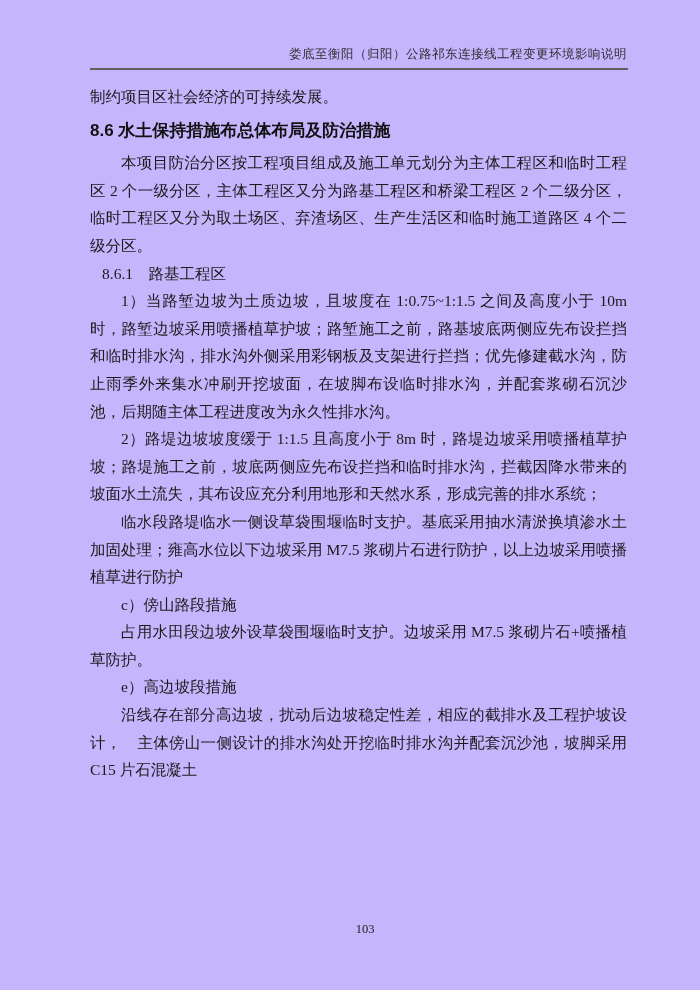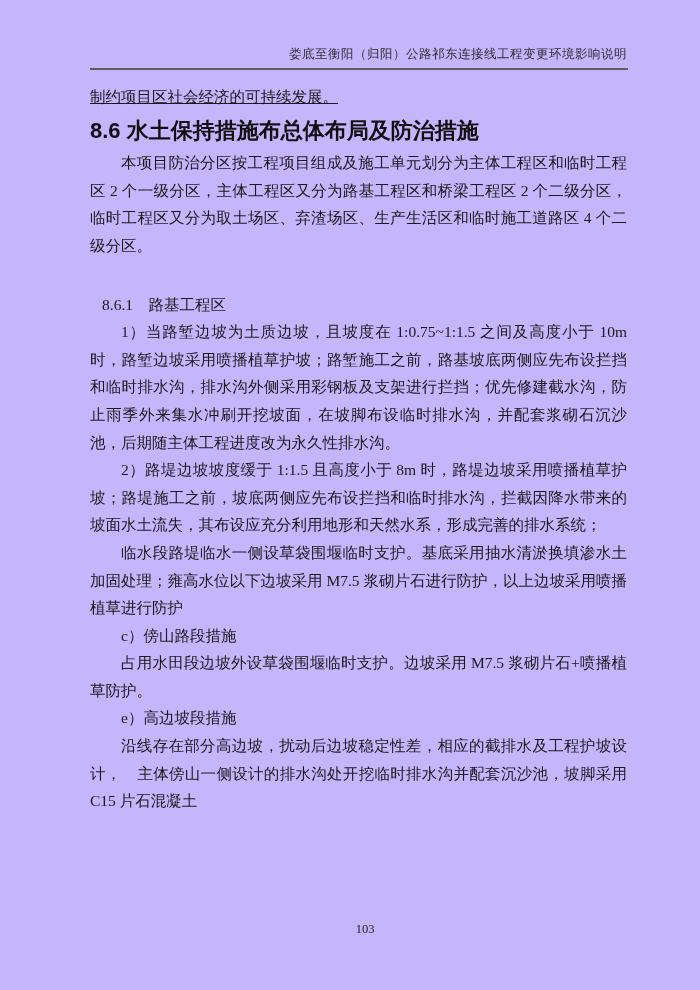--- a/index.html
+++ b/index.html
@@ -43,35 +43,33 @@
     font-size: 15.5px;
     line-height: 27.6px;
     text-align: justify;
   }
   .content p {
     margin: 0;
     text-indent: 2em;
   }
   .content p.no-indent {
     text-indent: 0;
-    text-decoration: underline;
   }
   .content p.h2 {
     font-family: "Liberation Sans", "DejaVu Sans", sans-serif;
     font-weight: bold;
-    font-size: 22px;
+    font-size: 17px;
     text-indent: 0;
     text-align: left;
     margin: 6px 0 5px 0;
     color: #111111;
   }
   .content p.h3 {
     text-indent: 12px;
     text-align: left;
-    margin-top: 31px;
   }
   .content p.h4 {
     text-indent: 0;
     text-align: left;
   }
   .content p.item-label {
     text-align: left;
   }
   .footer {
     position: absolute;

